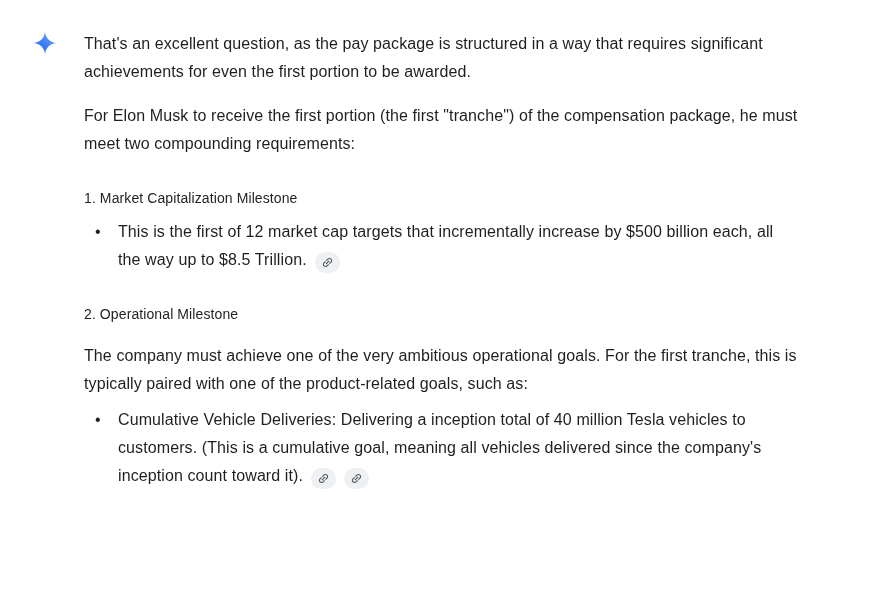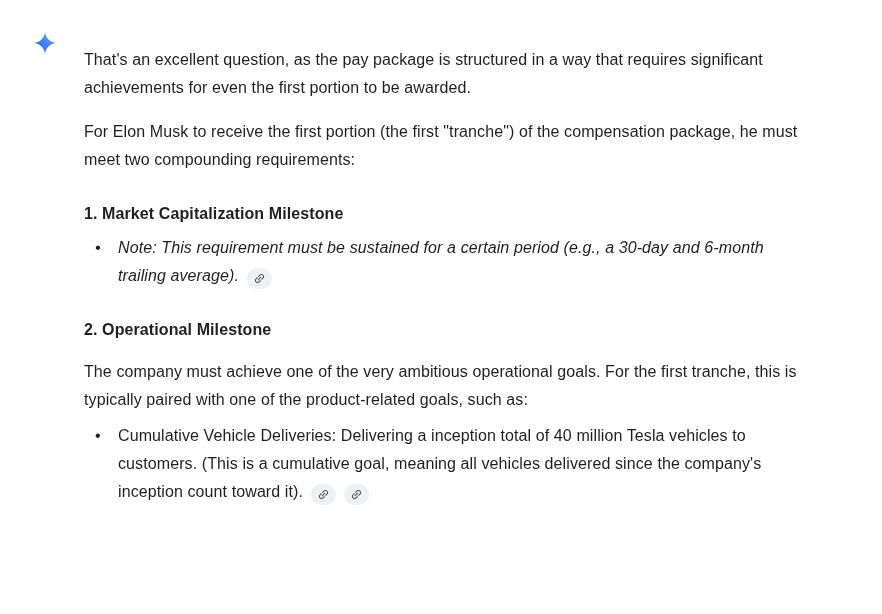--- a/index.html
+++ b/index.html
@@ -23,27 +23,26 @@
     top: 31px;
     width: 24px;
     height: 24px;
   }
   .avatar svg { display: block; width: 24px; height: 24px; }
   .content {
     position: absolute;
     left: 84px;
     top: 30px;
     width: 716px;
-    margin-top: 16px;
   }
   p { margin: 0 0 16px 0; }
   h3 {
-    font-size: 16px;
+    font-size: 14px;
     line-height: 28px;
-    font-weight: 700;
+    font-weight: 400;
     margin: 26px 0 14px 0;
   }
   strong { font-weight: 400; }
   ul {
     list-style: none;
     margin: -8px 0 16px 0;
     padding: 0 0 0 34px;
   }
   li { position: relative; margin: 0 0 8px 0; }
   li:last-child { margin-bottom: 0; }
@@ -97,21 +96,21 @@
   <div class="content">
 
     <p>That's an excellent question, as the pay package is structured in a way that requires significant achievements for even the first portion to be awarded.</p>
 
     <p><span>For Elon Musk to receive the first portion (the first "tranche") of the compensation package, he must meet </span><strong>two compounding requirements</strong><span>:</span></p>
 
     <h3>1. Market Capitalization Milestone</h3>
 
 
     <ul>
-      <li class="italic"><span>Note: This requirement must be sustained for a certain period (e.g., a 30-day and 6-month trailing average).</span><button class="citation">
+      <li><span>This is the first of 12 market cap targets that incrementally increase by $500 billion each, all the way up to $8.5 Trillion.</span><button class="citation">
             <svg viewBox="0 0 24 24">
               <path d="M3.9 12c0-1.71 1.39-3.1 3.1-3.1h4V7H7c-2.76 0-5 2.24-5 5s2.24 5 5 5h4v-1.9H7c-1.71 0-3.1-1.39-3.1-3.1zM8 13h8v-2H8v2zm9-6h-4v1.9h4c1.71 0 3.1 1.39 3.1 3.1s-1.39 3.1-3.1 3.1h-4V17h4c2.76 0 5-2.24 5-5s-2.24-5-5-5z"></path>
             </svg>
           </button></li>
     </ul>
 
     <h3>2. Operational Milestone</h3>
 
     <p><span>The company must achieve </span><strong>one</strong><span> of the very ambitious operational goals. For the first tranche, this is typically paired with one of the product-related goals, such as:</span></p>
 

